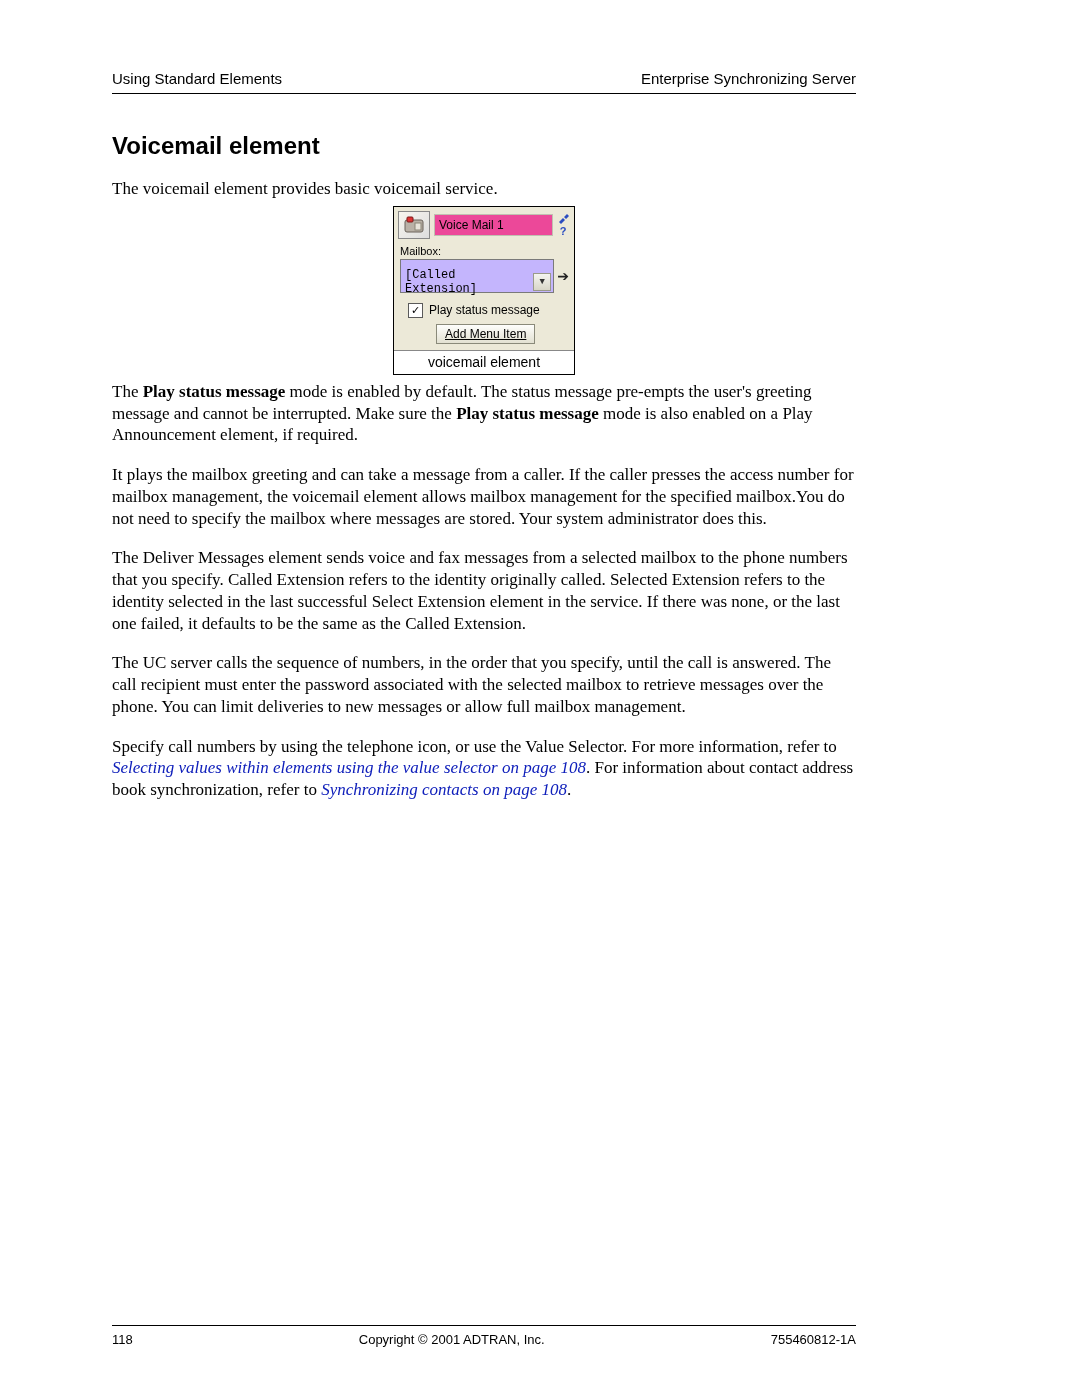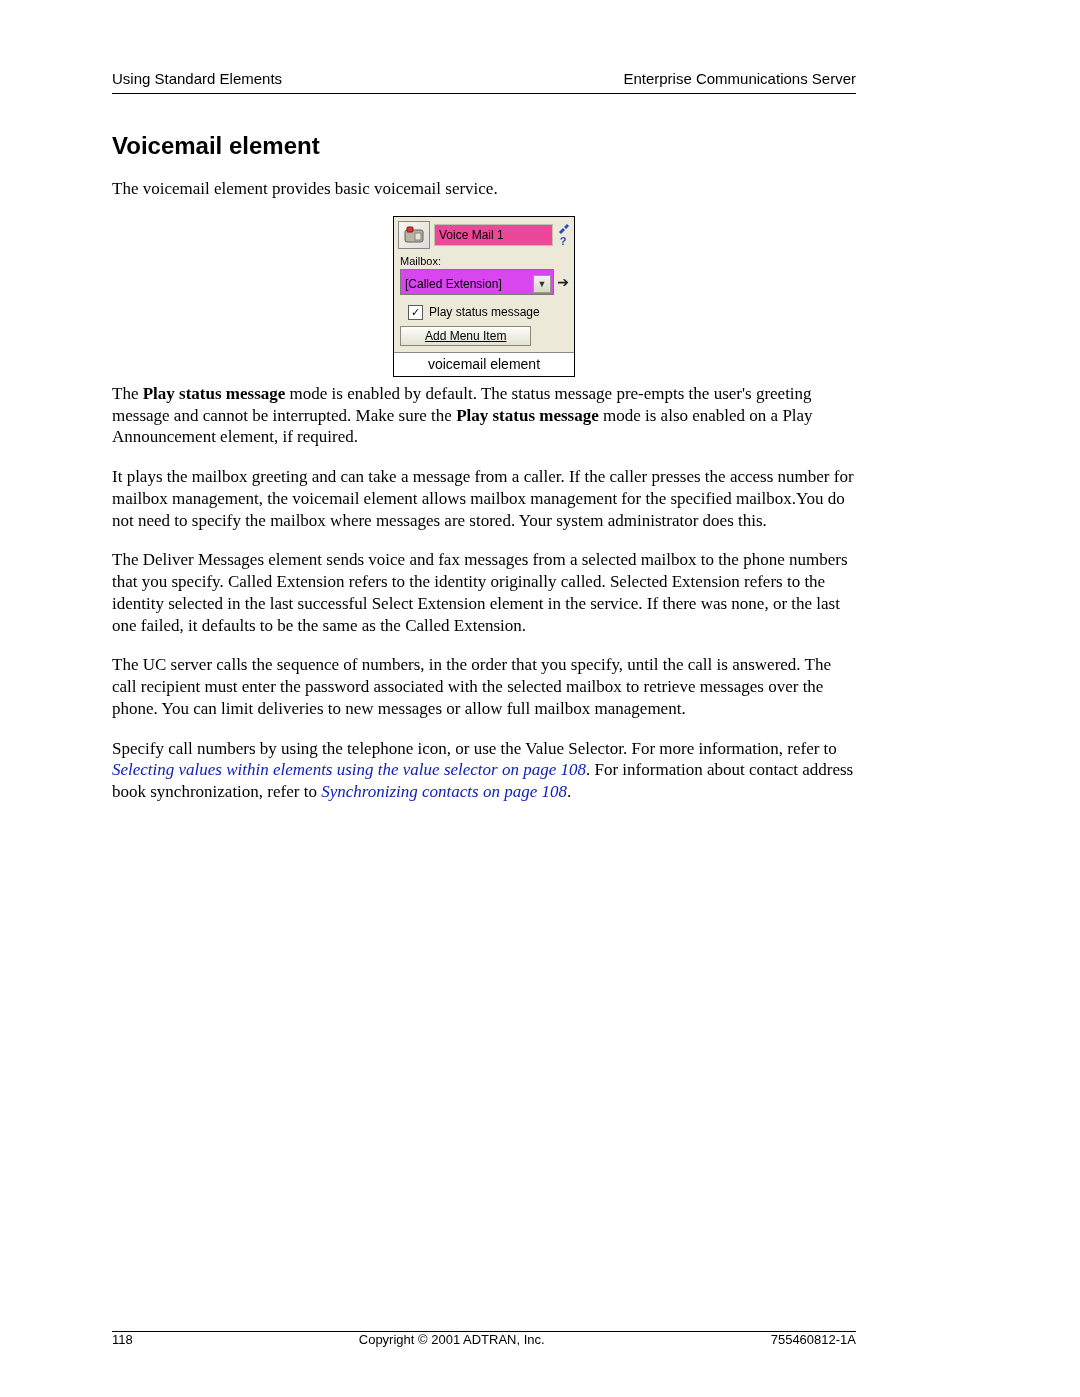--- a/index.html
+++ b/index.html
@@ -32,21 +32,21 @@
     margin-top: 38px;
     margin-bottom: 18px;
   }
   .body-p {
     font-size: 17px;
     line-height: 1.28;
     margin: 0 0 18px 0;
     text-align: left;
   }
   .body-p.tight {
-    margin-bottom: 16px;
+    margin-bottom: 6px;
   }
   a.link {
     color: #1020bb;
     font-style: italic;
     text-decoration: none;
   }
   .figure-wrap {
     display: flex;
     justify-content: center;
     margin: 0 0 6px 0;
@@ -92,25 +92,26 @@
     padding: 4px 6px 0 6px;
     font-size: 11px;
   }
   .fig-select-row {
     display:flex; align-items:center;
     padding: 2px 2px 4px 6px;
   }
   .fig-select {
     flex:1;
     border: 1px solid #7a7a7a;
-    background:#d946ef;
+    background:#c4b5fd;
     height: 20px;
     display:flex; align-items:center; justify-content:space-between;
-    padding: 4px 2px 0 4px;
-    font-size: 12px;
+    padding: 12px 2px 0 4px;
+    font-size: 12px;
+    font-family: Liberation Mono, monospace;
   }
   .dd-btn {
     width: 16px; height: 16px;
     background: linear-gradient(#f4f4f0,#d8d6c8);
     border: 1px solid #9a9a8a;
     display:flex; align-items:center; justify-content:center;
     font-size: 9px; color:#333;
   }
   .exit-arrow {
     width: 14px; text-align:center; font-size:14px; color:#222; padding:0 2px;
@@ -126,51 +127,52 @@
     display:flex; align-items:center; justify-content:center;
     font-size:11px; line-height:1; color:#000;
   }
   .fig-add-row {
     padding: 0 6px 6px 6px;
   }
   .add-btn {
     display:inline-block;
     border: 1px solid #8a8a7a;
     background: linear-gradient(#fefefc,#e3e1d2);
-    padding: 2px 24px;
+    padding: 2px 8px;
     font-size: 12px;
     text-decoration: underline;
+    margin-left: 36px;
   }
   .fig-caption {
     background:#fff;
     border-top: 1px solid #888;
     text-align:center;
     font-family: Arial, Helvetica, sans-serif;
     font-size: 14px;
     padding: 3px 0 4px 0;
   }
   .footer {
     position:absolute;
     left:112px; right:112px; bottom:50px;
     border-top: 1px solid #000;
-    padding-top: 0;
+    padding-top: 6px;
     display:flex; justify-content:space-between;
     font-family: Arial, Helvetica, sans-serif;
     font-size: 13px;
   }
   b { font-weight:bold; }
 </style>
 </head>
 <body>
 
 <div class="page">
 
   <div class="running-head">
     <span>Using Standard Elements</span>
-    <span>Enterprise Communications Server</span>
+    <span>Enterprise Synchronizing Server</span>
   </div>
 
   <div class="h2">Voicemail element</div>
 
   <p class="body-p tight">The voicemail element provides basic voicemail service.</p>
 
   <div class="figure-wrap">
     <div class="figure">
       <div class="fig-title">
         <div class="phone-icon-slot">

